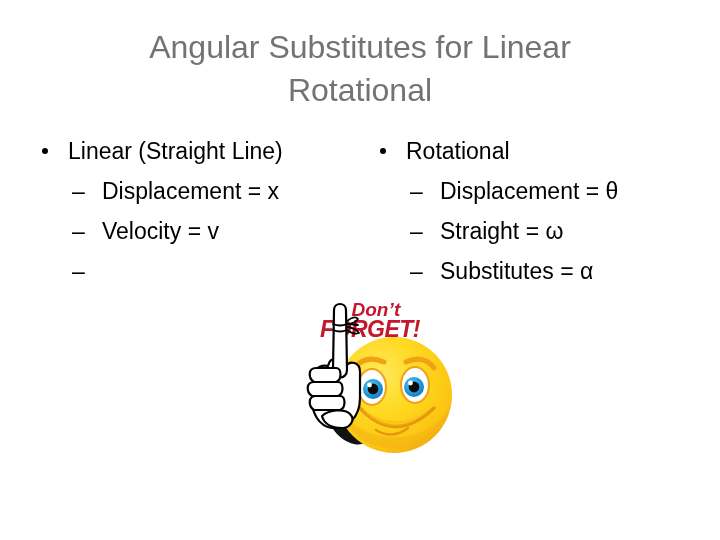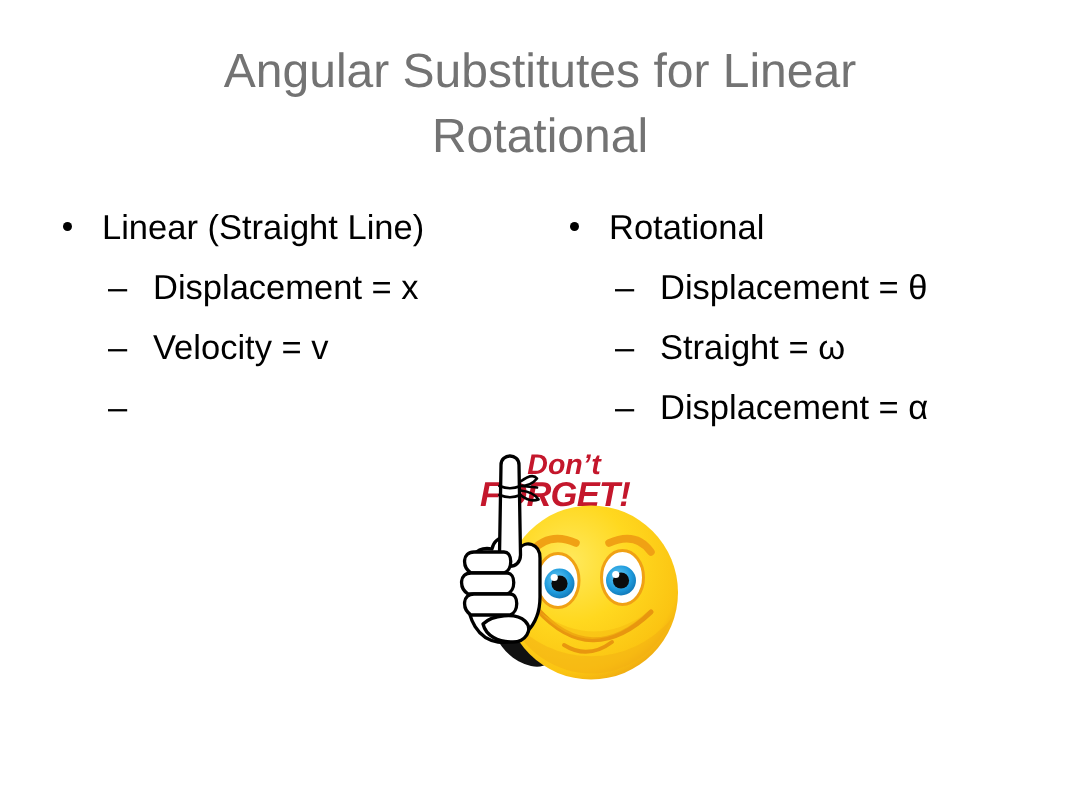--- a/index.html
+++ b/index.html
@@ -129,21 +129,21 @@
       <div class="lvl2">
         <span class="bullet-dash">–</span>
         <span>Displacement = θ</span>
       </div>
       <div class="lvl2">
         <span class="bullet-dash">–</span>
         <span>Straight = ω</span>
       </div>
       <div class="lvl2">
         <span class="bullet-dash">–</span>
-        <span>Displacement = α</span>
+        <span>Substitutes = α</span>
       </div>
     </div>
 
   </div>
 
   <div class="clipart">
     <svg viewBox="0 0 176 180" xmlns="http://www.w3.org/2000/svg">
       <defs>
         <radialGradient id="faceGrad" cx="38%" cy="32%" r="78%">
           <stop offset="0%" stop-color="#ffe95c"></stop>

